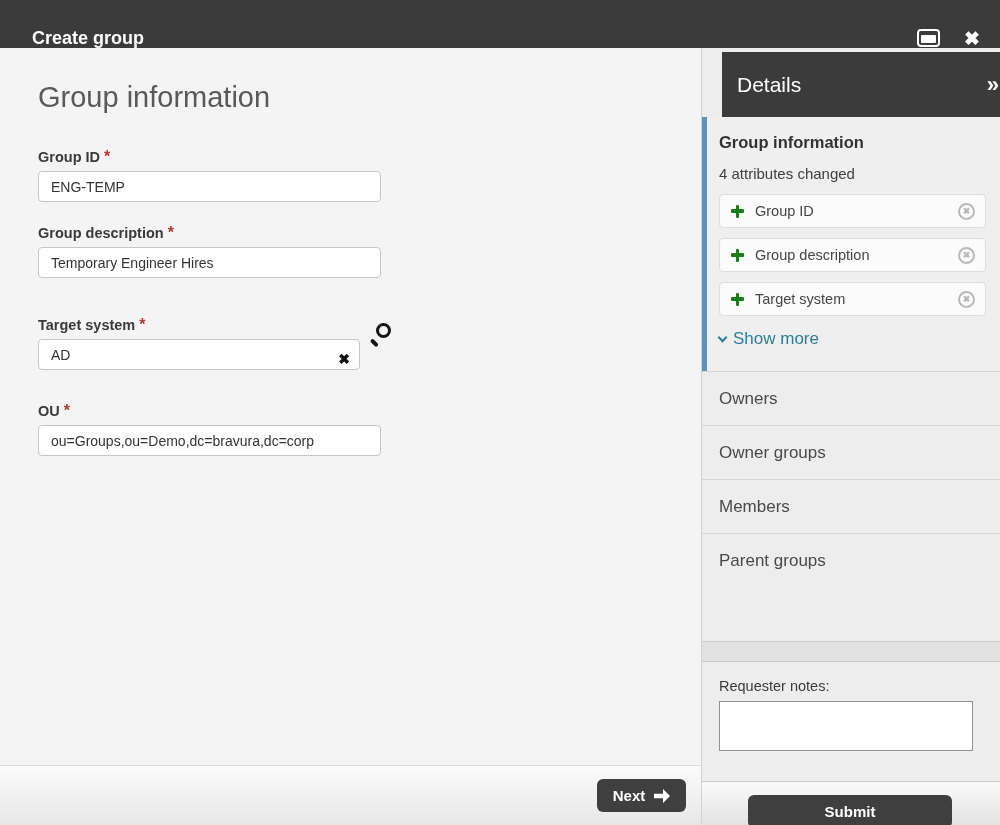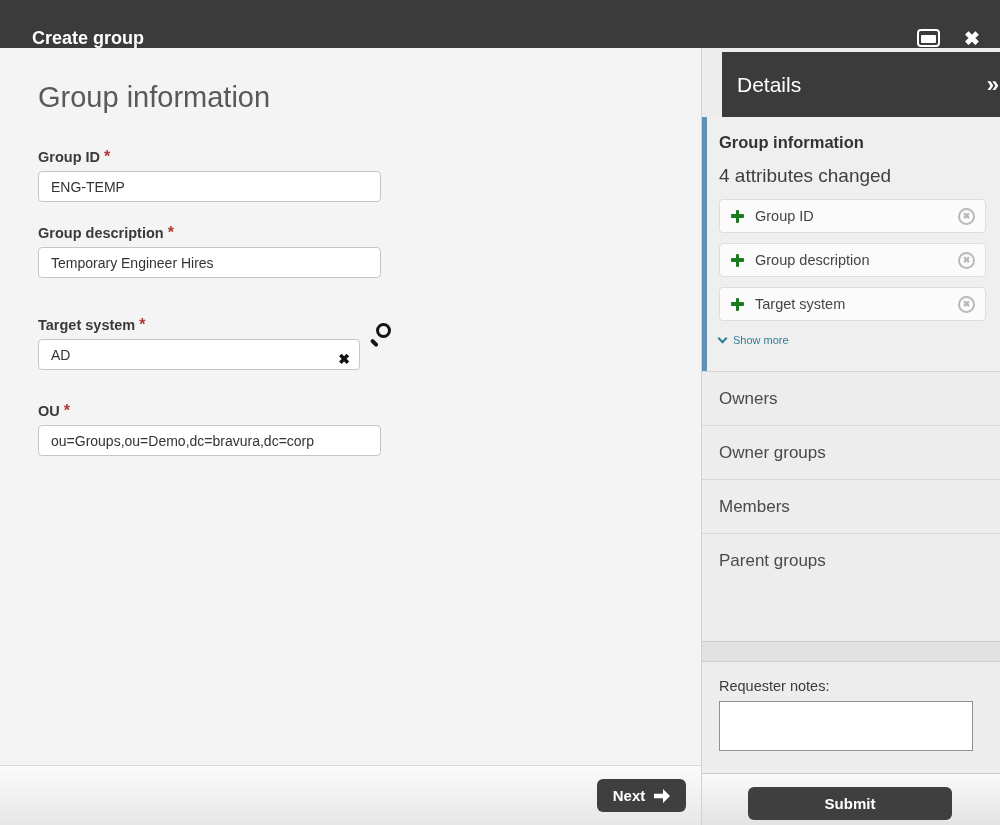--- a/index.html
+++ b/index.html
@@ -42,47 +42,47 @@
   
   .sidebar { position:absolute; top:48px; right:0; width:299px; height:777px; background:#ededed; border-left:1px solid #d2d2d2; }
   .sidebar-header { position:absolute; top:4px; left:0; width:100%; height:65px; background:#3b3b3b; color:#ffffff;
                     display:flex; align-items:center; padding:0 21px 0 15px;margin-left:20px; }
   .sidebar-header-title { font-size:21px; }
   .collapse-icon { margin-left:auto; font-size:22px; font-weight:bold; cursor:pointer; }
 
   .active-section { position:absolute; top:69px; left:0; width:100%; height:254px; background:#efefef;
                     border-left:5px solid #6191b4; padding:16px 14px 0 12px; }
   .as-title { font-size:16.5px; color:#333333; font-weight:600; }
-  .as-status { margin-top:13px; font-size:19px; color:#3f3f3f; }
+  .as-status { margin-top:13px; font-size:15px; color:#3f3f3f; }
   .change-cards { margin-top:12px; }
   .change-card { display:flex; align-items:center; height:34px; background:#fbfbfb; border:1px solid #dddddd;
                  border-radius:4px; padding:0 10px 0 11px; margin-bottom:10px; }
   .plus-icon { position:relative; width:13px; height:13px; flex:0 0 13px; }
   .plus-icon::before { content:''; position:absolute; left:0; top:4.8px; width:13px; height:3.4px; background:#1d7a1f; border-radius:1px; }
   .plus-icon::after  { content:''; position:absolute; top:0; left:4.8px; height:13px; width:3.4px; background:#1d7a1f; border-radius:1px; }
   .change-label { margin-left:11px; font-size:14.5px; color:#454545; }
   .remove-icon { margin-left:auto; width:17px; height:17px; border:2px solid #b9b9b9; border-radius:50%;
                  color:#b9b9b9; font-size:9px; font-weight:bold; display:flex; align-items:center; justify-content:center; cursor:pointer; }
-  .show-more { margin-top:13px; display:flex; align-items:center; gap:7px; color:#2d7f97; font-size:11px; cursor:pointer; }
+  .show-more { margin-top:13px; display:flex; align-items:center; gap:7px; color:#2d7f97; font-size:17px; cursor:pointer; }
   .chevron-down-icon { width:7px; height:7px; border-left:2px solid #2d7f97; border-bottom:2px solid #2d7f97;
                        transform:rotate(-45deg); margin-top:-3px; }
 
   .section-list { position:absolute; top:323px; left:0; width:100%; }
   .section-item { height:54px; border-top:1px solid #d6d6d6; background:#ededed; display:flex; align-items:center;
                   padding-left:17px; font-size:17px; color:#4a4a4a; cursor:pointer; }
 
   .spacer-strip { position:absolute; top:593px; left:0; width:100%; height:21px; background:#e2e2e2;
                   border-top:1px solid #cccccc; border-bottom:1px solid #cccccc; }
 
   .notes-area { position:absolute; top:614px; left:0; width:100%; height:103px; background:#ededed; padding:16px 0 0 17px; }
   .notes-label { font-size:14.5px; color:#3b3b3b; }
   .notes-textarea { display:block; margin-top:7px; width:254px; height:50px; border:1px solid #919191;
                     background:#ffffff; resize:none; font-family:"Liberation Sans", sans-serif; font-size:14px; color:#333; }
 
-  .sidebar-footer { position:absolute; left:0; bottom:0; width:100%; height:52px; border-top:1px solid #c9c9c9;
+  .sidebar-footer { position:absolute; left:0; bottom:0; width:100%; height:44px; border-top:1px solid #c9c9c9;
                     background:linear-gradient(180deg,#fafafa 0%,#e3e3e3 100%); }
   .submit-button { position:absolute; left:46px; top:13px; width:204px; height:33px; background:#3f3f3f;
                    border-radius:6px; color:#ffffff; font-weight:bold; font-size:15px;
                    display:flex; align-items:center; justify-content:center; cursor:pointer; }
 </style>
 </head>
 <body>
 
 <div class="window">
 

